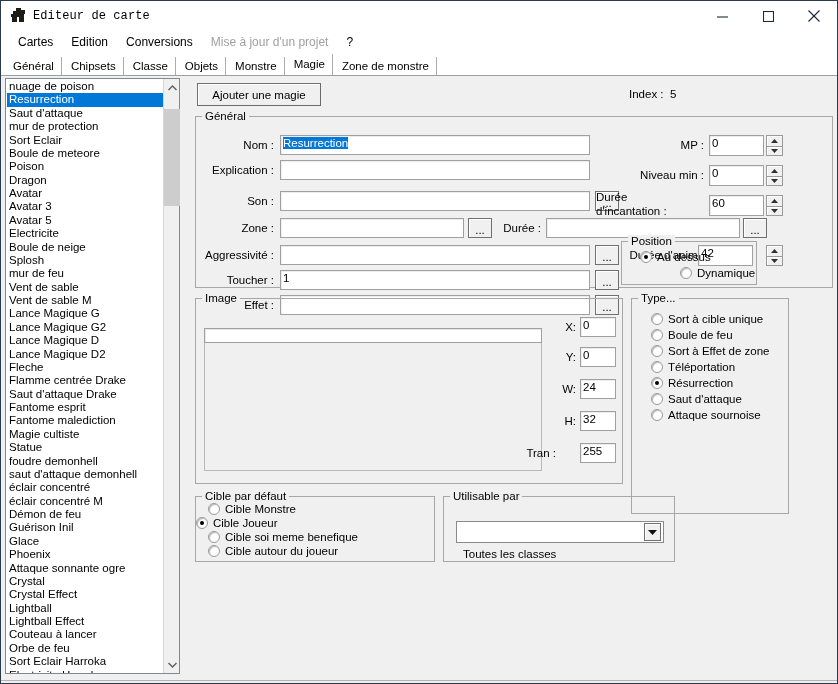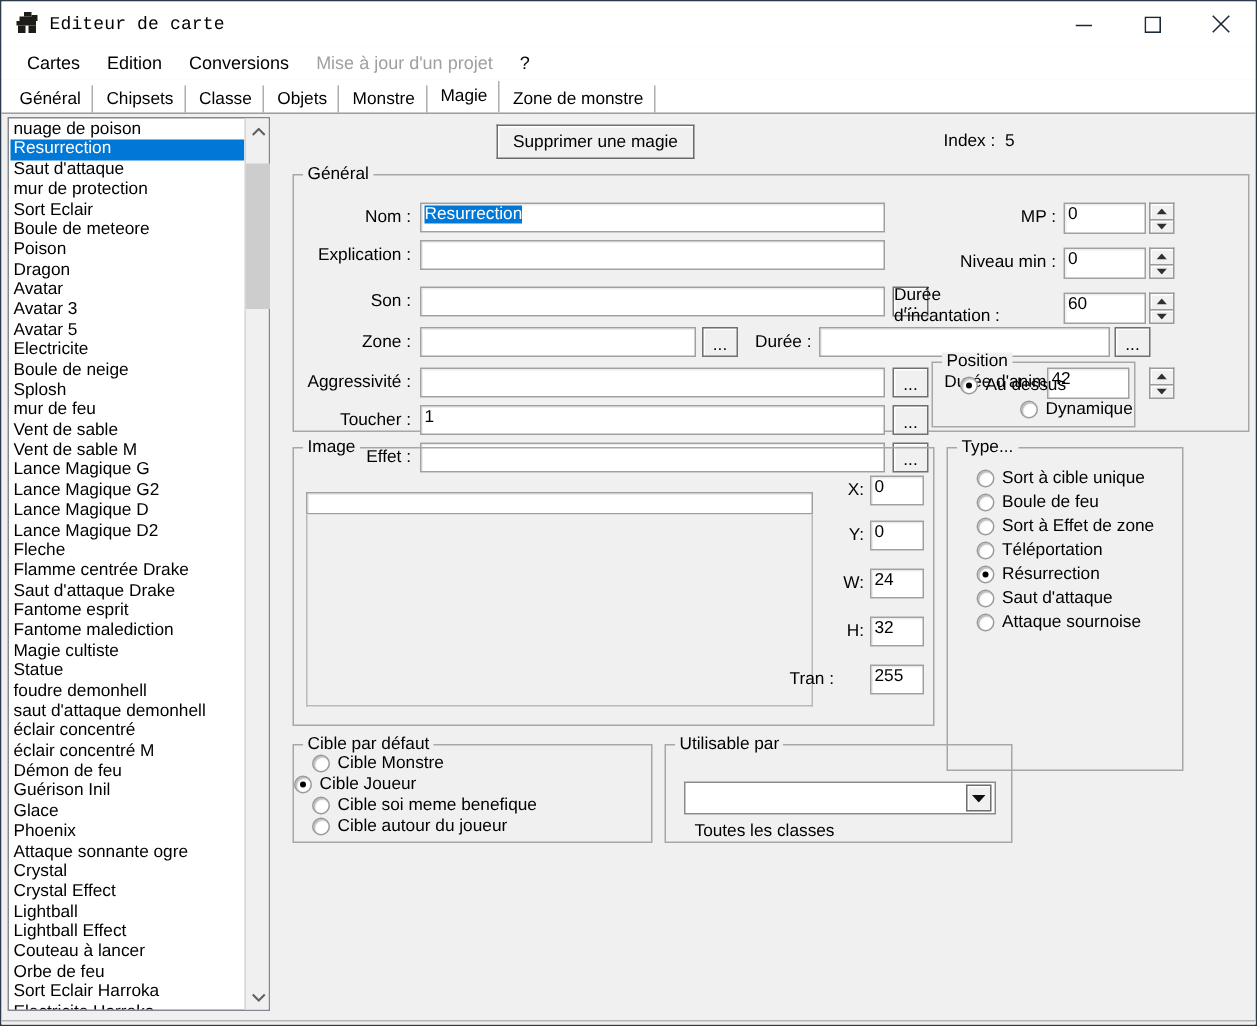--- a/index.html
+++ b/index.html
@@ -373,21 +373,21 @@
         <div class="sb-arrow down">
           <svg width="9" height="6" viewBox="0 0 9 6">
               <polyline points="0.5,1 4.5,5 8.5,1" fill="none" stroke="#606060" stroke-width="1.4"></polyline>
             </svg>
         </div>
       </div>
     </div>
 
     <div id="pane">
 
-      <div class="btn" id="btn-del">Supprimer une magie</div>
+      <div class="btn" id="btn-add">Ajouter une magie</div>
       <div id="index-label">
         <span>Index :</span>
         &nbsp;<span>5</span>
       </div>
 
       <div class="group" id="grp-general">
         <span class="legend">Général</span>
 
         <span class="lbl" style="left:0px; top:22px; width:78px;">Nom :</span>
         <div class="txt sel-text" style="left:84px; top:18px; width:310px; height:20px;"><span>Resurrection</span></div>

